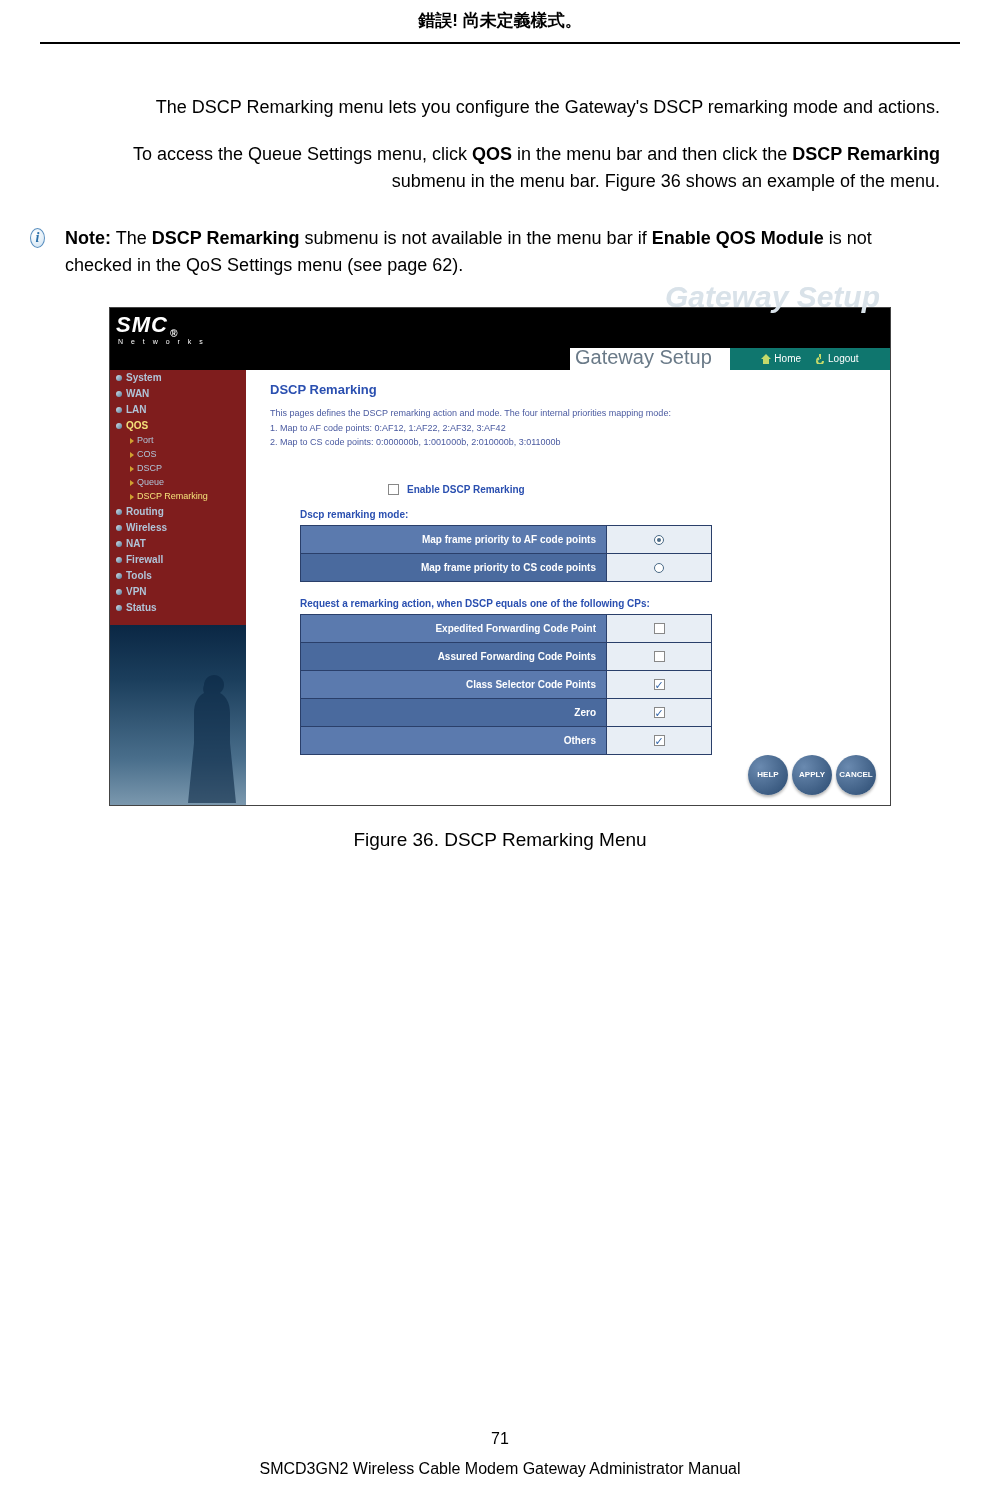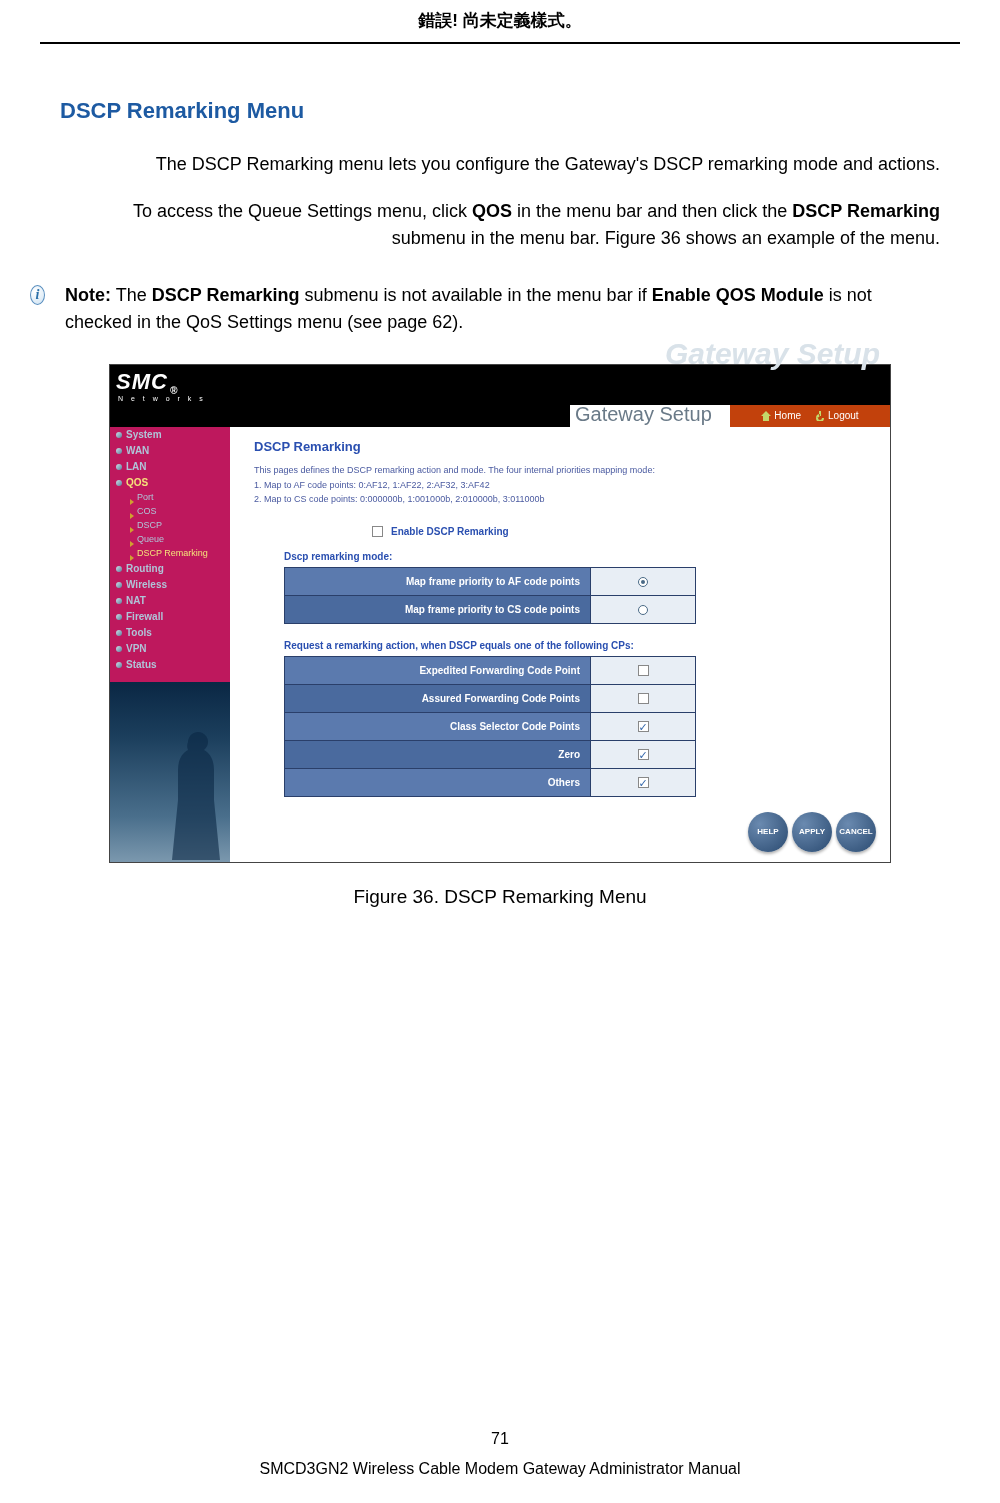--- a/index.html
+++ b/index.html
@@ -46,39 +46,39 @@
 
   
   .ui { width: 780px; height: 497px; background: #fff; position: relative; font-family: Tahoma, Arial, sans-serif; }
   .ui-top { height: 40px; background: #000; display:flex; align-items:center; padding-left:6px; }
   .smc-logo { color:#fff; font-weight:bold; font-size:22px; font-style: italic; letter-spacing:1px; display:flex; align-items:flex-end; }
   .smc-logo sup { font-size:10px; margin-left:2px; }
   .smc-networks { color:#fff; font-size:7px; letter-spacing:3px; margin-left:2px; margin-top:-4px; }
   .ui-banner { height: 22px; display:flex; position:relative; }
   .ui-banner-left { width: 460px; background:#000; height:100%; }
   .ui-banner-title { position:absolute; left:465px; top:-6px; font-size:20px; color:#6a7a88; }
-  .ui-banner-right { position:absolute; right:0; top:0; height:22px; width:160px; background:#c2410c; display:flex; align-items:center; justify-content:center; gap:14px; }
+  .ui-banner-right { position:absolute; right:0; top:0; height:22px; width:160px; background:#0f766e; display:flex; align-items:center; justify-content:center; gap:14px; }
   .banner-watermark { position:absolute; right:10px; top:-34px; font-size:30px; font-weight:bold; color:#d9e2e9; font-style: italic; pointer-events:none; }
   .banner-link { color:#fff; font-size:10px; display:flex; align-items:center; gap:3px; }
   .banner-link svg { width:10px; height:10px; fill:#c4d96a; }
   .ui-body { display:flex; height:435px; }
-  .sidebar { width:120px; background:#be185d; position:relative; }
+  .sidebar { width:136px; background:#7f1d1d; position:relative; }
   .side-item { display:flex; align-items:center; height:16px; padding-left:6px; }
   .side-bullet { width:6px; height:6px; border-radius:50%; background:linear-gradient(135deg,#cfe0ea,#5a7f9c); margin-right:4px; flex-shrink:0; }
   .side-item.lv1 { color:#b0c4d8; font-size:10px; font-weight:bold; }
   .side-item.active { color:#f5e27a; }
-  .side-sub { display:flex; align-items:flex-end; height:14px; padding-left:20px; color:#b0c4d8; font-size:9px; }
+  .side-sub { display:flex; align-items:center; height:14px; padding-left:20px; color:#b0c4d8; font-size:9px; }
   .side-sub .tri { width:0; height:0; border-left:4px solid #d0a030; border-top:3px solid transparent; border-bottom:3px solid transparent; margin-right:3px; }
   .side-sub.active { color:#f5e27a; }
   .sidebar-hero { position:absolute; bottom:0; left:0; width:100%; height:180px; background:linear-gradient(180deg,#0a2744 0%,#1b3e5c 30%, #4a6f8c 75%, #7b98ae 100%); overflow:hidden; }
   .hero-figure { position:absolute; bottom:0; right:6px; width:56px; height:130px; opacity:.6; }
   .main { flex:1; background:#fff; padding:10px 14px 10px 24px; position:relative; }
   .main h3 { color:#2a4fb0; font-size:13px; font-weight:bold; margin-bottom:8px; }
   .main .desc { color:#4a5aa0; font-size:9px; line-height:1.4; margin-bottom:2px; }
-  .enable-row { display:flex; align-items:center; margin:18px 0 10px 70px; gap:8px;padding-left:48px; }
+  .enable-row { display:flex; align-items:center; margin:33px 0 10px 70px; gap:8px;padding-left:48px; }
   .chk { width:11px; height:11px; border:1px solid #888; background:#fff; display:inline-block; position:relative; }
   .chk.checked::after { content:"✓"; position:absolute; top:-3px; left:0; font-size:11px; color:#36a; }
   .enable-label { color:#2a4fb0; font-size:10px; font-weight:bold; }
   .mode-label { color:#2a4fb0; font-size:10px; font-weight:bold; margin:6px 0 3px 30px; }
   table.cfg { border-collapse:collapse; margin-left:30px; }
   table.cfg td { border:1px solid #2a3f6a; height:17px; }
   table.cfg td.lbl { width:306px; text-align:right; padding-right:10px; color:#fff; font-weight:bold; font-size:10px; }
   table.cfg tr:nth-child(odd) td.lbl { background:#5b7aae; }
   table.cfg tr:nth-child(even) td.lbl { background:#4a6a9e; }
   table.cfg td.ctl { width:105px; background:#e8eef5; text-align:center; }
@@ -90,21 +90,20 @@
   .footer { position:absolute; bottom:22px; left:0; width:100%; text-align:center; font-size:16px; }
   .footer .pnum { margin-bottom:6px; }
 </style>
 </head>
 <body>
 
 <div class="header-label">錯誤! 尚未定義樣式。</div>
 <div class="hr"></div>
 
 <div class="content">
-  <h2 class="section-title">DSCP Remarking Menu</h2>
 
   <p class="para">The DSCP Remarking menu lets you configure the Gateway's DSCP remarking mode and actions.</p>
 
   <p class="para">
     <span>To access the Queue Settings menu, click </span><b>QOS</b><span> in the menu bar and then click the </span><b>DSCP Remarking</b><span> submenu in the menu bar. Figure 36 shows an example of the menu.</span>
   </p>
 
   <div class="note-row">
     <span class="info-icon">i</span>
     <p>

